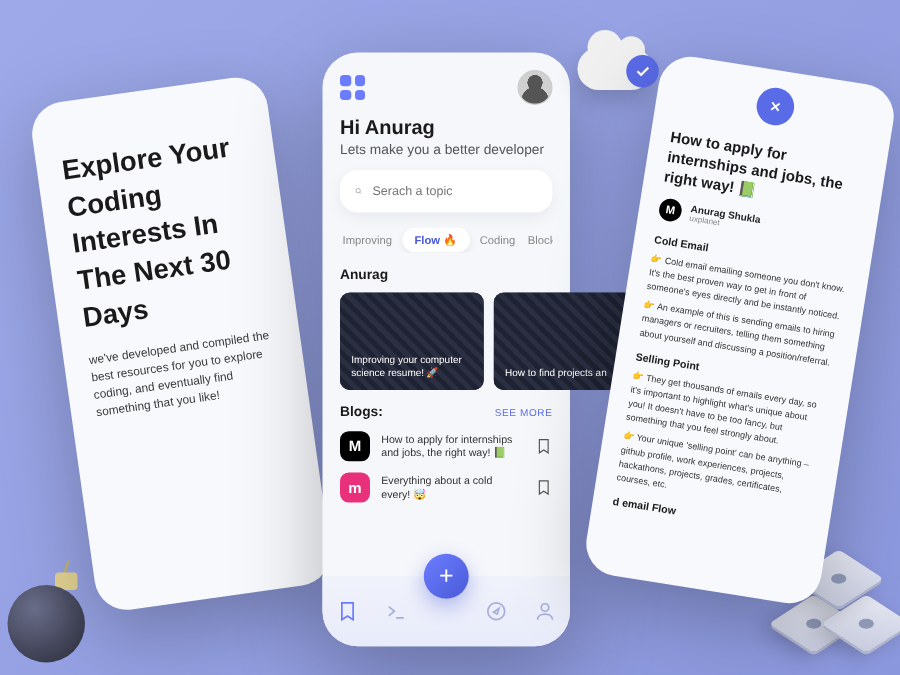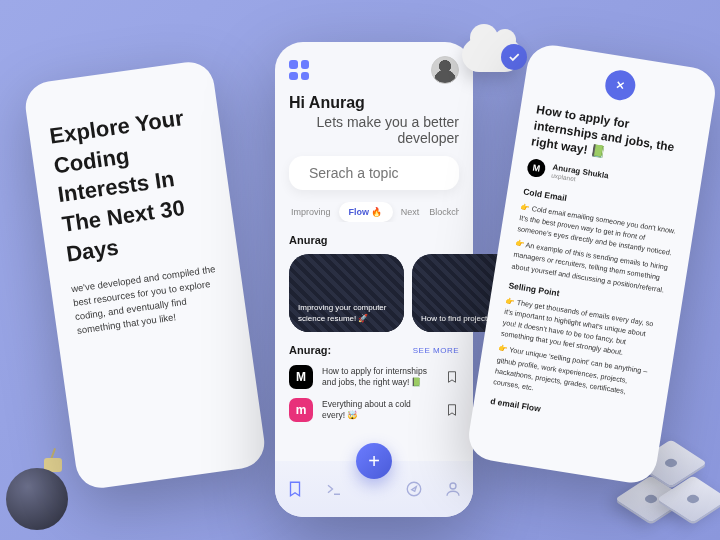--- a/index.html
+++ b/index.html
@@ -6,36 +6,36 @@
   body { width:720px; height:540px; background:linear-gradient(135deg,#9da9e8 0%,#8b97dc 100%); overflow:hidden; position:relative; }
   .stage { position:relative; width:100%; height:100%; }
 
   
   .phone-left { position:absolute; left:50px; top:70px; width:190px; height:410px; background:#f8f9fc; border-radius:26px; box-shadow:0 20px 60px rgba(0,0,0,.25); transform:rotate(-8deg); padding:40px 20px 20px; }
   .phone-left .headline { font-size:22px; font-weight:600; line-height:1.35; color:#1a1a1a; }
   .phone-left .headline .bold { font-weight:800; }
   .phone-left .sub { margin-top:14px; font-size:9.5px; line-height:1.45; color:#3a3a3a; }
 
   
-  .phone-mid { position:absolute; left:275px; top:42px; width:198px; height:475px; background:#f6f7fb; border-radius:28px; box-shadow:0 24px 70px rgba(0,0,0,.28); padding:14px 14px 0; display:flex; flex-direction:column; }
+  .phone-mid { position:absolute; left:258px; top:42px; width:198px; height:475px; background:#f6f7fb; border-radius:28px; box-shadow:0 24px 70px rgba(0,0,0,.28); padding:14px 14px 0; display:flex; flex-direction:column; }
   .topbar { display:flex; justify-content:space-between; align-items:center; }
   .grid-icon { width:20px; height:20px; display:grid; grid-template-columns:1fr 1fr; grid-template-rows:1fr 1fr; gap:3px; }
   .grid-icon span { background:#6b7cff; border-radius:3px; }
   .avatar { width:28px; height:28px; border-radius:50%; background:#d0d0d0; background-image:radial-gradient(circle at 50% 35%,#555 28%,transparent 29%),radial-gradient(circle at 50% 90%,#555 40%,transparent 41%); border:1px solid #ccc; }
   .greet { margin-top:10px; font-size:16px; font-weight:700; color:#1a1a1a; }
-  .tagline { font-size:14px; color:#555; margin-top:2px;text-align:right; }
+  .tagline { font-size:11px; color:#555; margin-top:2px; }
   .search { margin-top:10px; background:#fff; border-radius:14px; box-shadow:0 4px 12px rgba(0,0,0,.06); height:34px; display:flex; align-items:center; padding:0 12px; gap:8px; }
   .search svg { width:14px; height:14px; stroke:#888; fill:none; stroke-width:2; }
-  .search input { border:none; outline:none; font-size:14px; color:#888; background:transparent; flex:1; }
+  .search input { border:none; outline:none; font-size:10px; color:#888; background:transparent; flex:1; }
   .tabs { display:flex; gap:6px; margin-top:12px; font-size:9px; align-items:center; overflow:hidden; }
   .tab { color:#888; padding:4px 2px; white-space:nowrap; }
   .tab.active { background:#fff; color:#4a5bd8; font-weight:600; padding:5px 10px; border-radius:10px; box-shadow:0 2px 6px rgba(0,0,0,.08); }
   .sec-title { font-size:11px; font-weight:700; color:#1a1a1a; margin-top:12px; }
   .cards { display:flex; gap:8px; margin-top:8px; }
-  .card { position:relative; width:115px; height:78px; border-radius:20px; background:linear-gradient(135deg,#3a4158,#1f2230); overflow:hidden; flex-shrink:0; }
+  .card { position:relative; width:115px; height:78px; border-radius:8px; background:linear-gradient(135deg,#3a4158,#1f2230); overflow:hidden; flex-shrink:0; }
   .card::before{content:'';position:absolute;inset:0;background:linear-gradient(to top,rgba(0,0,0,.6),transparent 60%);}
   .card-kbd{position:absolute;inset:0;background:repeating-linear-gradient(45deg,#2a2f42 0 4px,#1e2232 4px 8px)}
   .card-text { position:absolute; bottom:8px; left:9px; right:9px; font-size:8px; color:#fff; font-weight:500; line-height:1.3; }
   .lists-head { display:flex; justify-content:space-between; align-items:center; margin-top:12px; }
   .seemore { font-size:8px; color:#5a6be8; font-weight:400; letter-spacing:.5px; }
   .list-item { display:flex; align-items:center; gap:9px; margin-top:9px; }
   .li-icon { width:24px; height:24px; border-radius:7px; display:flex; align-items:center; justify-content:center; font-size:12px; font-weight:700; color:#fff; flex-shrink:0; }
   .li-icon.a{background:#000;} .li-icon.b{background:#e8317a;}
   .li-text { flex:1; font-size:8.5px; line-height:1.3; color:#333; }
   .bookmark { width:14px; height:14px; }
@@ -111,36 +111,36 @@
     <div class="search">
       <svg viewBox="0 0 24 24">
           <circle cx="10" cy="10" r="7"></circle>
           <line x1="20" y1="20" x2="15" y2="15"></line>
         </svg>
       <input placeholder="Serach a topic" style="">
     </div>
     <div class="tabs">
       <div class="tab">Improving</div>
       <div class="tab active">Flow 🔥</div>
-      <div class="tab">Next</div>
+      <div class="tab">Coding</div>
       <div class="tab">Blockch</div>
     </div>
     <div class="sec-title">Anurag</div>
     <div class="cards">
       <div class="card">
         <div class="card-kbd"></div>
         <div class="card-text">Improving your computer science resume! 🚀</div>
       </div>
       <div class="card">
         <div class="card-kbd"></div>
         <div class="card-text">How to find projects an</div>
       </div>
     </div>
     <div class="lists-head">
-      <div class="sec-title" style="margin-top:0">Anurag:</div>
+      <div class="sec-title" style="margin-top:0">Blogs:</div>
       <div class="seemore">SEE MORE</div>
     </div>
     <div class="list-item">
       <div class="li-icon a">M</div>
       <div class="li-text">How to apply for internships and jobs, the right way! 📗</div>
       <div class="bookmark"><svg viewBox="0 0 24 24">
             <path d="M6 3h12v18l-6-4-6 4z"></path>
           </svg></div>
     </div>
     <div class="list-item">

